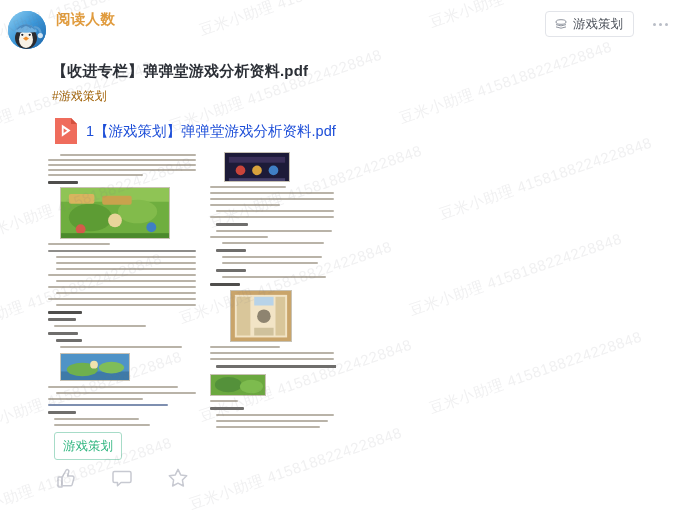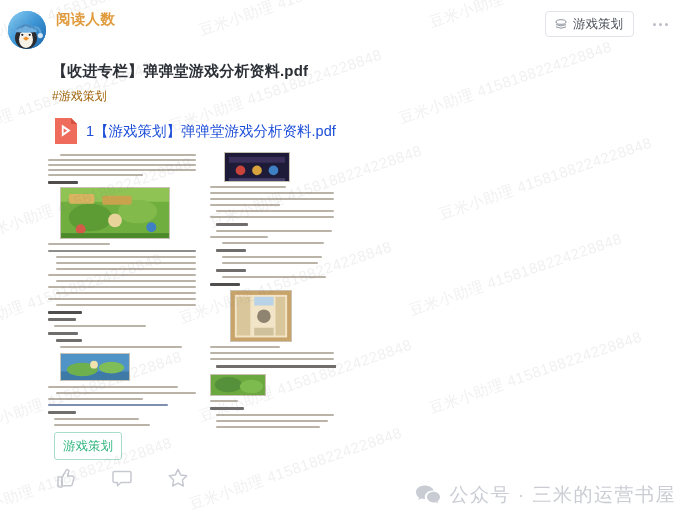--- a/index.html
+++ b/index.html
@@ -413,29 +413,20 @@
         <path d="M4.5 5.5 h15 a1.5 1.5 0 0 1 1.5 1.5 v8 a1.5 1.5 0 0 1 -1.5 1.5 h-8.5 l-3.5 3.2 v-3.2 h-3 a1.5 1.5 0 0 1 -1.5 -1.5 v-8 a1.5 1.5 0 0 1 1.5 -1.5 Z" fill="none" stroke="#c7c9d1" stroke-width="1.5" stroke-linejoin="round"></path>
       </svg>
     </span>
     <span class="act">
       <svg viewBox="0 0 24 24" width="24" height="24">
         <path d="M12 3.4 l2.7 5.5 6 .9 -4.3 4.2 1 6 -5.4 -2.8 -5.4 2.8 1 -6 -4.3 -4.2 6 -.9 Z" fill="none" stroke="#c7c9d1" stroke-width="1.5" stroke-linejoin="round"></path>
       </svg>
     </span>
   </div>
 
-  <div class="brand">
-    <span class="wx">
-      <svg viewBox="0 0 26 22" width="26" height="22">
-        <path d="M9.2 1.6 C4.6 1.6 1 4.6 1 8.3 c0 2.1 1.2 4 3.1 5.2 l-.8 2.4 2.8-1.4 c1 .3 2 .5 3.1.5 .3 0 .6 0 .9-.05 -.2-.6-.3-1.2-.3-1.85 0-3.6 3.5-6.5 7.9-6.5 .3 0 .6 0 .9.04 C18 3.9 14 1.6 9.2 1.6 Z" fill="#c9ccd3"></path>
-        <path d="M25 13.1 c0-3-2.9-5.4-6.5-5.4 -3.6 0-6.5 2.4-6.5 5.4 0 3 2.9 5.4 6.5 5.4 .8 0 1.6-.1 2.3-.35 l2.3 1.2 -.65-2 C24 16.3 25 14.8 25 13.1 Z" fill="#c9ccd3"></path>
-      </svg>
-    </span>
-    <span class="btxt">公众号 · 三米的运营书屋</span>
-  </div>
 
   <div class="wm-layer">
     <div class="wm" style="left:-30px;  top:34px;">豆米小助理 4158188224228848</div>
     <div class="wm" style="left:200px;  top:22px;">豆米小助理 4158188224228848</div>
     <div class="wm" style="left:430px;  top:14px;">豆米小助理 4158188224228848</div>
     <div class="wm" style="left:-60px;  top:130px;">豆米小助理 4158188224228848</div>
     <div class="wm" style="left:170px;  top:118px;">豆米小助理 4158188224228848</div>
     <div class="wm" style="left:400px;  top:110px;">豆米小助理 4158188224228848</div>
     <div class="wm" style="left:-20px;  top:226px;">豆米小助理 4158188224228848</div>
     <div class="wm" style="left:210px;  top:214px;">豆米小助理 4158188224228848</div>

